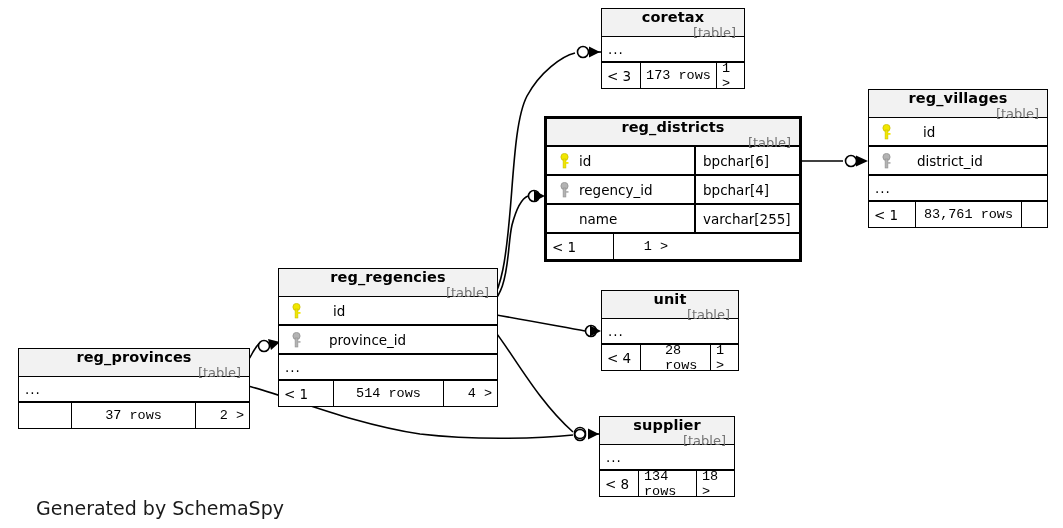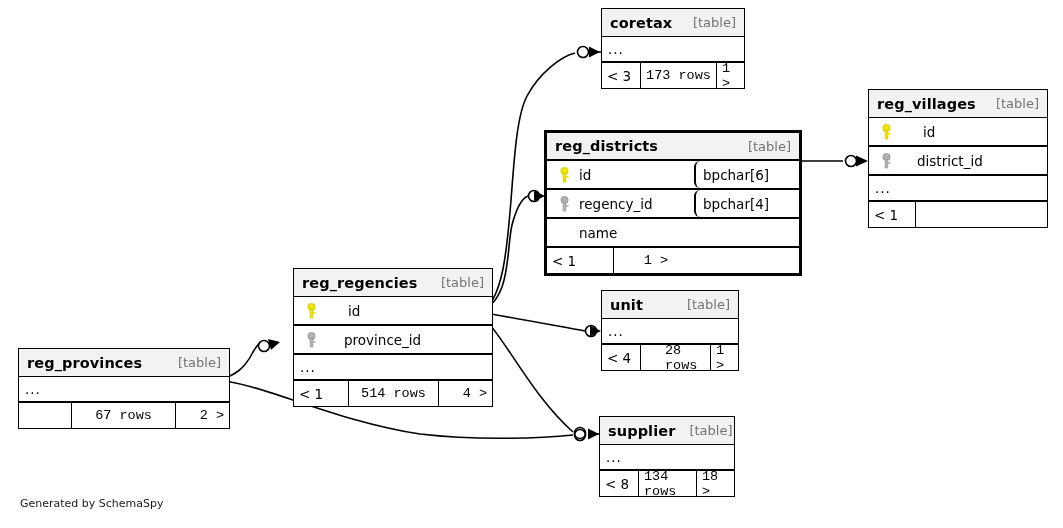--- a/index.html
+++ b/index.html
@@ -40,20 +40,21 @@
   }
   .thead {
     box-sizing: border-box;
     background: #f2f2f2;
     border-bottom: 1px solid #000000;
     height: 28px;
     display: flex;
     align-items: center;
     padding: 0 8px;
     white-space: nowrap;
+    flex-direction: column;
   }
   .tbl.focus .thead { border-bottom: 2px solid #000000; }
   .tname {
     font-weight: bold;
     font-size: 14.5px;
     letter-spacing: 0.1px;
   }
   .ttag {
     font-size: 13px;
     color: #737373;
@@ -82,21 +83,20 @@
   }
   .celltype {
     box-sizing: border-box;
     display: flex;
     align-items: center;
     height: 100%;
     border-left: 2px solid #000000;
     padding-left: 7px;
     width: 105px;
     flex: 0 0 105px;
-    border-radius: 6px;
   }
   .keyslot {
     width: 22px;
     flex: 0 0 22px;
     display: flex;
     align-items: center;
     justify-content: center;
   }
   .colname { padding-left: 4px; }
   .ellip {
@@ -124,23 +124,23 @@
     padding: 0 5px;
     height: 100%;
     overflow: hidden;
   }
   .fcell + .fcell { border-left: 1px solid #000000; font-family: Liberation Mono, monospace; }
   .f-left { justify-content: flex-start; }
   .f-center { justify-content: center; }
   .f-right { justify-content: flex-end; }
   .credit {
     position: absolute;
-    left: 20px;
+    left: 36px;
     top: 497px;
-    font-size: 11px;
+    font-size: 19px;
     color: #1a1a1a;
     white-space: nowrap;
   }
   .key-svg { display: block; }
 </style>
 </head>
 <body>
 
 <div id="canvas">
 
@@ -193,21 +193,21 @@
       <span class="ttag">[table]</span>
     </div>
     <div class="ellip thick">...</div>
     <div class="tfoot">
       <span class="fcell f-left" style="flex:0 0 38px;">&lt; 3</span>
       <span class="fcell f-center" style="flex:1 1 auto;">173 rows</span>
       <span class="fcell f-right" style="flex:0 0 28px;">1 &gt;</span>
     </div>
   </div>
 
-  <div class="tbl focus" style="left:544px; top:130px; width:258px;">
+  <div class="tbl focus" style="left:544px; top:116px; width:258px;">
     <div class="thead">
       <span class="tname">reg_districts</span>
       <span class="ttag">[table]</span>
     </div>
 
     <div class="row thick">
       <span class="cellname">
         <span class="keyslot">
           <svg class="key-svg" width="11" height="16" viewBox="0 0 11 16">
             <circle cx="5.5" cy="4" r="3.6" fill="#f2e700" stroke="#c9bf00" stroke-width="0.8"></circle>
@@ -232,20 +232,21 @@
         <span class="colname">regency_id</span>
       </span>
       <span class="celltype">bpchar[4]</span>
     </div>
 
     <div class="row thick">
       <span class="cellname">
         <span class="keyslot"></span>
         <span class="colname">name</span>
       </span>
+      <span class="celltype">varchar[255]</span>
     </div>
 
     <div class="tfoot">
       <span class="fcell f-left" style="flex:0 0 66px;">&lt; 1</span>
       <span class="fcell f-right" style="flex:0 0 60px;">1 &gt;</span>
     </div>
   </div>
 
   <div class="tbl" style="left:868px; top:89px; width:180px;">
     <div class="thead">
@@ -276,25 +277,26 @@
           </svg>
         </span>
         <span class="colname" style="padding-left:20px;">district_id</span>
       </span>
     </div>
 
     <div class="ellip thick">...</div>
 
     <div class="tfoot">
       <span class="fcell f-left" style="flex:0 0 46px;">&lt; 1</span>
+      <span class="fcell f-center" style="flex:1 1 auto;">83,761 rows</span>
       <span class="fcell f-right" style="flex:0 0 26px;"></span>
     </div>
   </div>
 
-  <div class="tbl" style="left:293px; top:268px; width:200px;">
+  <div class="tbl" style="left:278px; top:268px; width:220px;">
     <div class="thead">
       <span class="tname">reg_regencies</span>
       <span class="ttag">[table]</span>
     </div>
 
     <div class="row thick">
       <span class="cellname">
         <span class="keyslot">
           <svg class="key-svg" width="11" height="16" viewBox="0 0 11 16">
             <circle cx="5.5" cy="4" r="3.6" fill="#f2e700" stroke="#c9bf00" stroke-width="0.8"></circle>
@@ -321,29 +323,29 @@
 
     <div class="ellip thick">...</div>
 
     <div class="tfoot">
       <span class="fcell f-left" style="flex:0 0 54px;">&lt; 1</span>
       <span class="fcell f-center" style="flex:1 1 auto;">514 rows</span>
       <span class="fcell f-right" style="flex:0 0 54px;">4 &gt;</span>
     </div>
   </div>
 
-  <div class="tbl" style="left:18px; top:348px; width:212px;">
+  <div class="tbl" style="left:18px; top:348px; width:232px;">
     <div class="thead">
       <span class="tname">reg_provinces</span>
       <span class="ttag">[table]</span>
     </div>
     <div class="ellip thick">...</div>
     <div class="tfoot">
       <span class="fcell f-left" style="flex:0 0 52px;"></span>
-      <span class="fcell f-center" style="flex:1 1 auto;">67 rows</span>
+      <span class="fcell f-center" style="flex:1 1 auto;">37 rows</span>
       <span class="fcell f-right" style="flex:0 0 54px;">2 &gt;</span>
     </div>
   </div>
 
   <div class="tbl" style="left:601px; top:290px; width:138px;">
     <div class="thead">
       <span class="tname">unit</span>
       <span class="ttag">[table]</span>
     </div>
     <div class="ellip thick">...</div>

